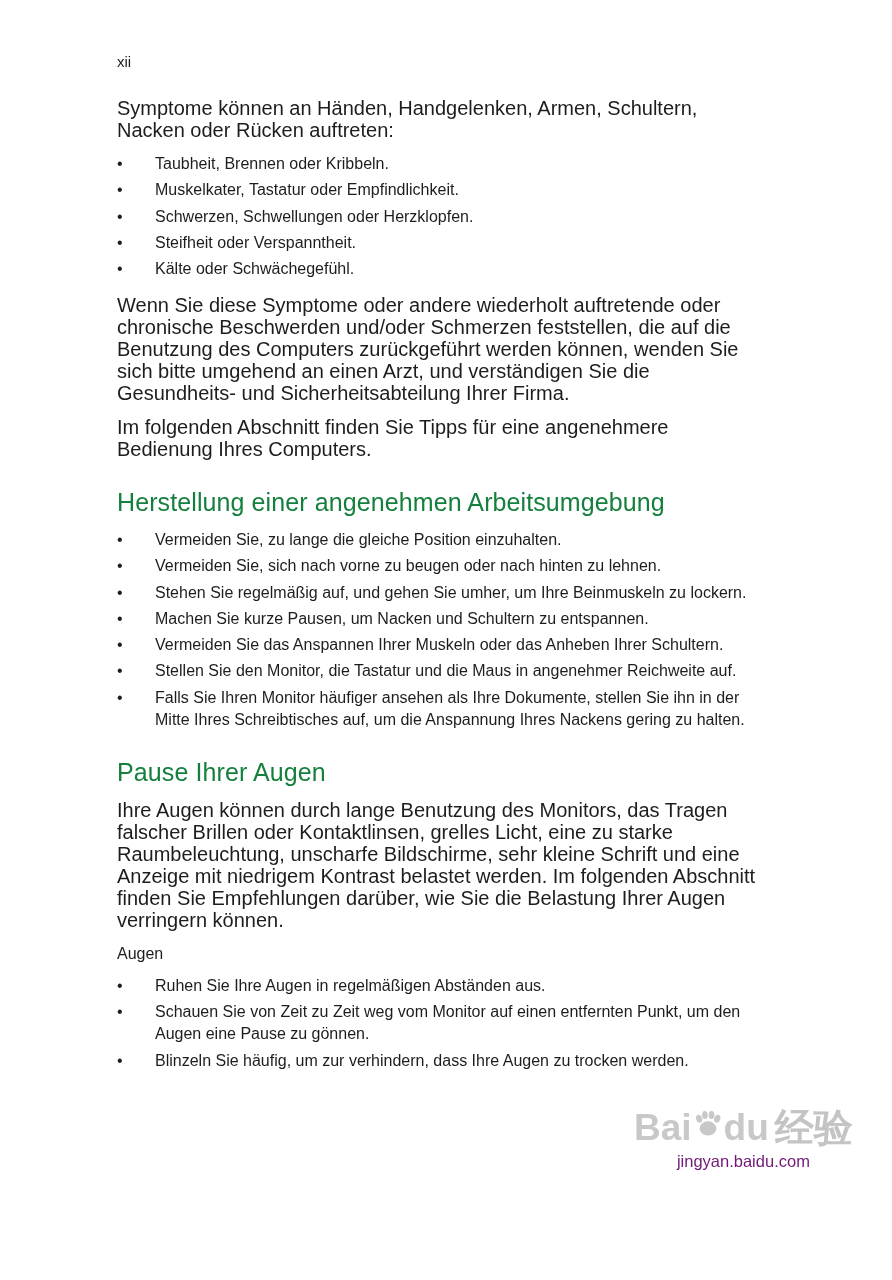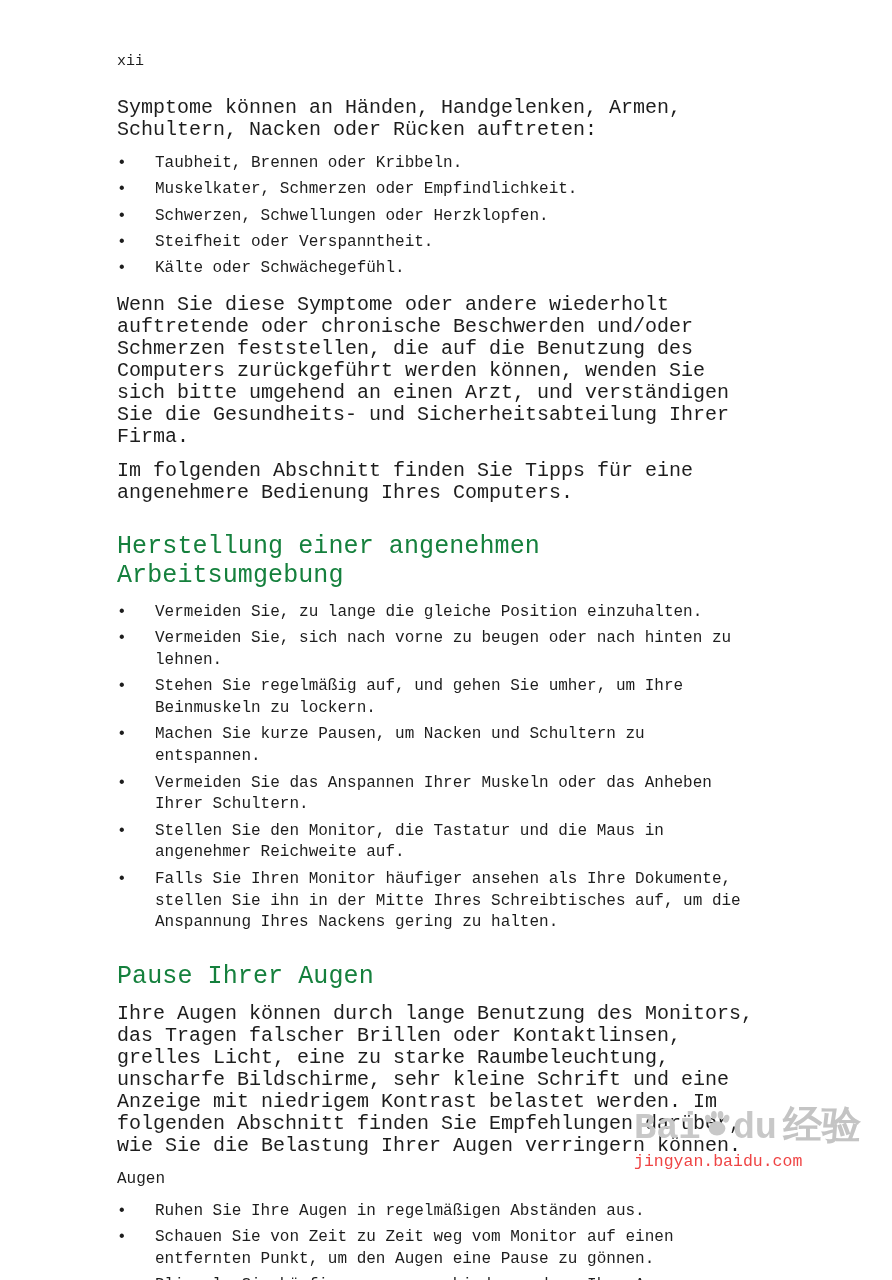--- a/index.html
+++ b/index.html
@@ -2,21 +2,21 @@
 <html><head>
 <meta charset="utf-8">
 <style>
   * { margin: 0; padding: 0; box-sizing: border-box; }
   html, body { background: #ffffff; }
   .page {
     position: relative;
     width: 868px;
     height: 1280px;
     background: #ffffff;
-    font-family: Liberation Mono, monospace;
+    font-family: Liberation Sans, sans-serif;
     color: #1d1d1d;
     overflow: hidden;
   }
   .content {
     position: absolute;
     left: 117px;
     top: 52px;
     width: 642px;
   }
   .page-number {
@@ -77,43 +77,43 @@
     margin: 0 1px 8px 1px;
   }
   .wm-cn {
     font-size: 39px;
     font-weight: bold;
     margin-left: 6px;
     color: #c4c4c4;
   }
   .wm-url {
     font-size: 16.5px;
-    color: #ef4444;
+    color: #701a75;
     margin-top: 4px;
-    text-align: left;
+    text-align: center;
   }
 </style>
 </head>
 <body>
 
 <div class="page">
   <div class="content">
 
     <div class="page-number">xii</div>
 
     <p class="body">Symptome können an Händen, Handgelenken, Armen, Schultern, Nacken oder Rücken auftreten:</p>
 
     <ul class="bullets">
       <li class="bullet-item">
         <span class="bullet"></span>
         <span class="bullet-text">Taubheit, Brennen oder Kribbeln.</span>
       </li>
       <li class="bullet-item">
         <span class="bullet"></span>
-        <span class="bullet-text">Muskelkater, Schmerzen oder Empfindlichkeit.</span>
+        <span class="bullet-text">Muskelkater, Tastatur oder Empfindlichkeit.</span>
       </li>
       <li class="bullet-item">
         <span class="bullet"></span>
         <span class="bullet-text">Schwerzen, Schwellungen oder Herzklopfen.</span>
       </li>
       <li class="bullet-item">
         <span class="bullet"></span>
         <span class="bullet-text">Steifheit oder Verspanntheit.</span>
       </li>
       <li class="bullet-item">

